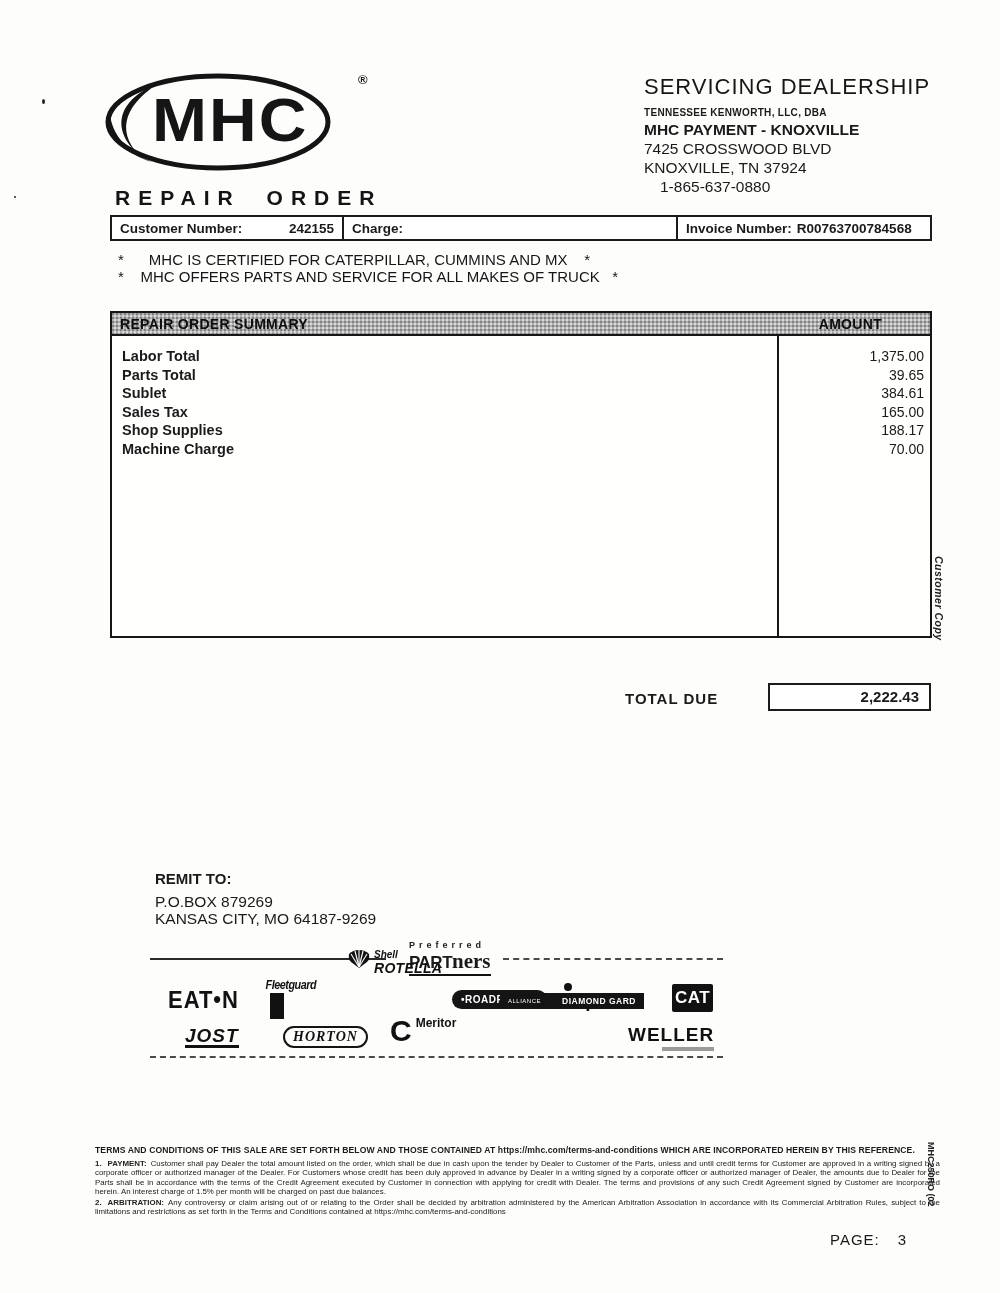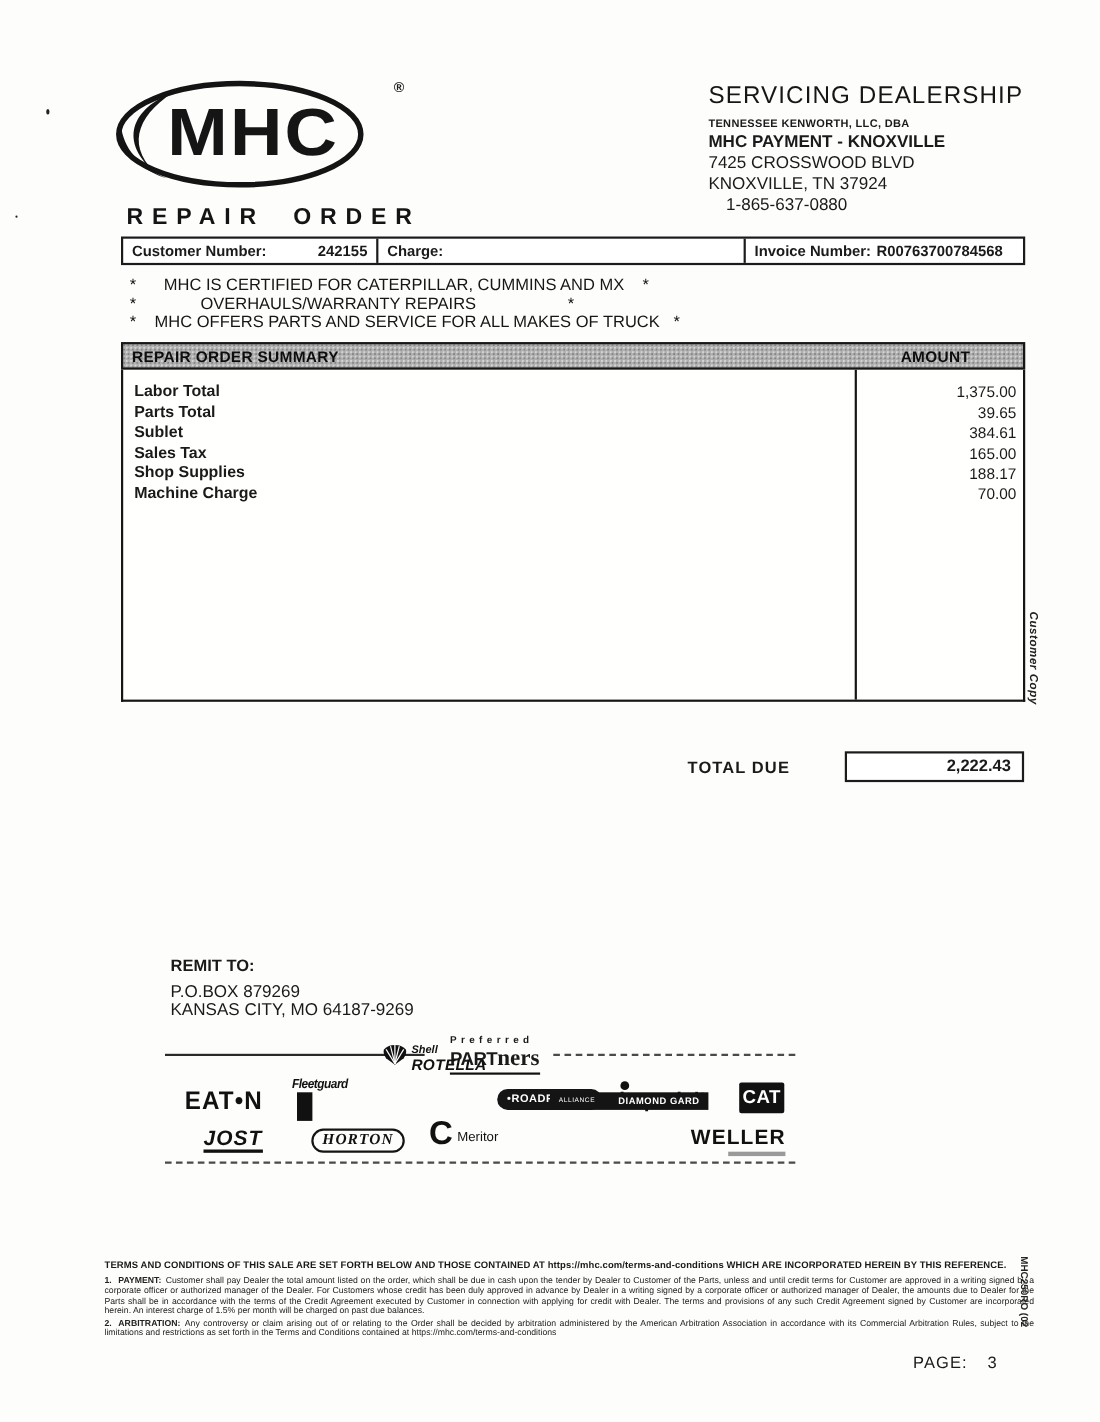--- a/index.html
+++ b/index.html
@@ -108,21 +108,21 @@
   .imperial { left:563px; top:990px; font-size:19px; font-weight:700; position:absolute; }
   .imperial .i-dot { position:absolute; left:1px; top:-7px; width:8px; height:8px; border-radius:50%; background:#111; }
   .cat { left:672px; top:984px; width:41px; height:28px; background:#111; color:#fff;
     font-size:17px; font-weight:900; text-align:center; line-height:28px; border-radius:2px; letter-spacing:0.5px; }
   .jost { left:185px; top:1026px; font-size:19px; font-weight:900; font-style:italic;
     letter-spacing:1px; border-bottom:3px solid #111; line-height:19px; }
   .horton { left:283px; top:1026px; border:2.5px solid #141414; border-radius:12px; padding:1px 8px;
     font-family:"Liberation Serif", serif; font-weight:700; font-style:italic; font-size:14px; letter-spacing:1px; }
   .cummins { left:390px; top:1016px; display:flex; align-items:flex-start; gap:4px; }
   .cummins .c { font-size:30px; font-weight:900; line-height:30px; }
-  .cummins .m { font-size:12px; font-weight:400; margin-top:10px; }
+  .cummins .m { font-size:12px; font-weight:700; margin-top:0; }
   .diamondgard { left:500px; top:993px; background:#141414; color:#fff; padding:3px 8px;
     font-size:8.5px; font-weight:700; letter-spacing:0.5px; display:flex; gap:21px; align-items:center; }
   .diamondgard .al { font-size:6px; font-weight:400; }
   .weller { left:628px; top:1024px; font-size:19px; font-weight:900; letter-spacing:1px; }
   .weller-tag { display:block; width:52px; height:4px; background:#9a9a9a; margin:1px 0 0 34px; }
 
   
   .terms-head { left:95px; top:1145px; width:845px; font-size:8.6px; font-weight:700; letter-spacing:0.1px; }
   .term-p { width:845px; font-size:7.9px; line-height:9.3px; text-align:justify; color:#222; }
   .term-p1 { left:95px; top:1159px; }
@@ -179,21 +179,20 @@
       <span class="val"></span>
     </div>
     <div class="info-cell cell-inv">
       <span class="lbl">Invoice Number:</span>
       <span class="val">R00763700784568</span>
     </div>
   </div>
 
   <div class="abs notices">
     <div class="notice-line">*      MHC IS CERTIFIED FOR CATERPILLAR, CUMMINS AND MX    *</div>
-    <div class="notice-line">*              OVERHAULS/WARRANTY REPAIRS                    *</div>
     <div class="notice-line">*    MHC OFFERS PARTS AND SERVICE FOR ALL MAKES OF TRUCK   *</div>
   </div>
 
   <div class="abs summary">
     <div class="summary-head">
       <span class="t">REPAIR ORDER SUMMARY</span>
       <span class="a">AMOUNT</span>
     </div>
     <div class="summary-body">
       <div class="col-labels">

